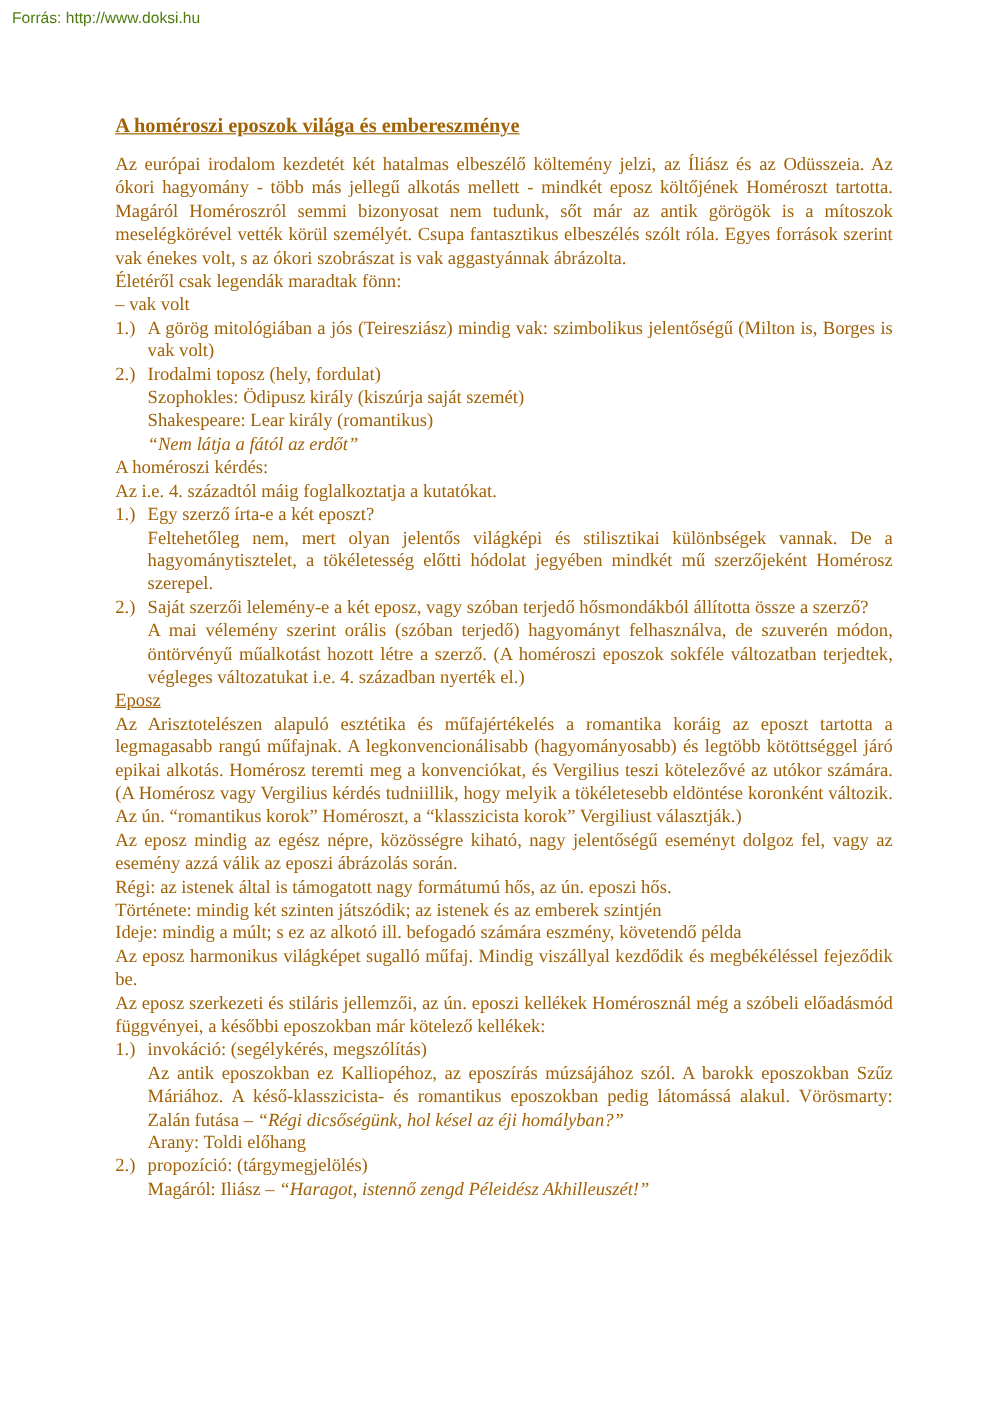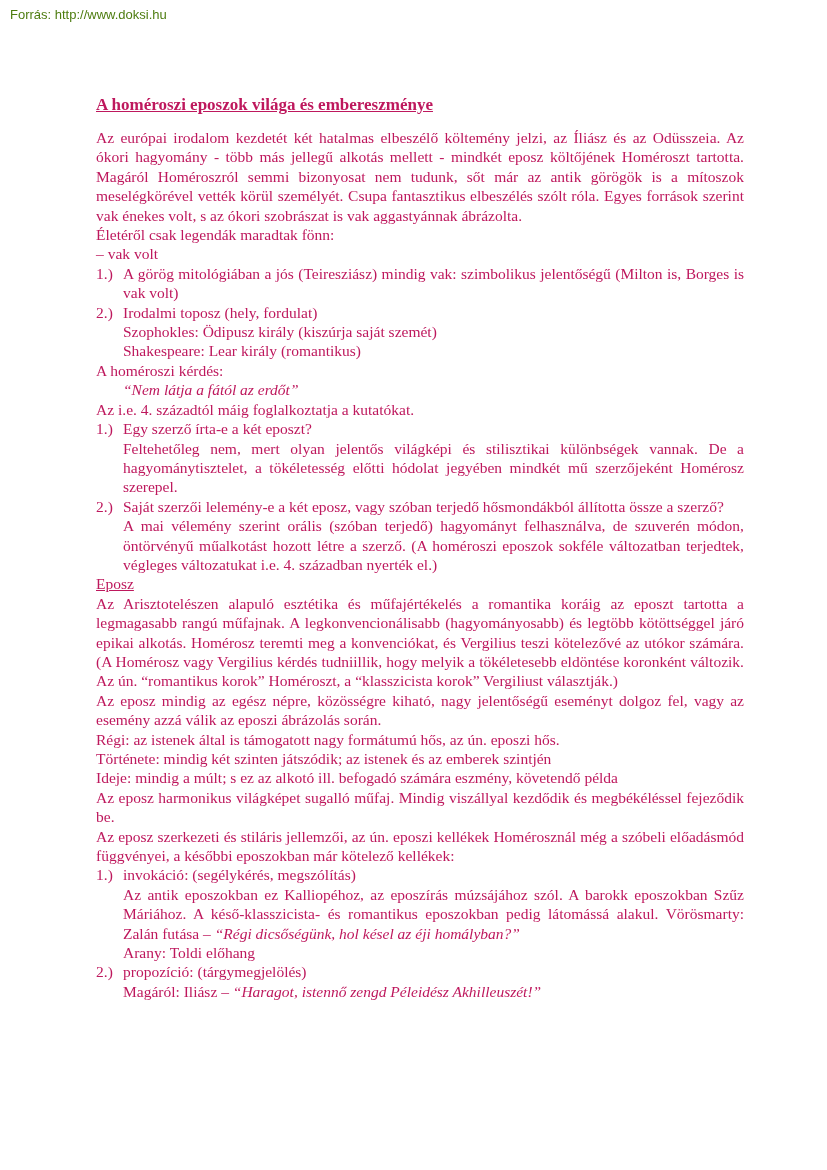--- a/index.html
+++ b/index.html
@@ -21,21 +21,21 @@
     white-space: nowrap;
   }
   .doc {
     position: absolute;
     left: 96px;
     top: 94px;
     width: 648px;
     font-family: "Liberation Serif", serif;
     font-size: 15.5px;
     line-height: 19.4px;
-    color: #be185d;
+    color: #a16207;
   }
   .doc-title {
     font-size: 17px;
     font-weight: bold;
     text-decoration: underline;
     line-height: 21px;
     margin: 0 0 13px 0;
   }
   .block { text-align: justify; margin: 0; }
   .block.li { position: relative; padding-left: 27px; }
@@ -54,22 +54,22 @@
   <div class="doc">
     <h1 class="doc-title">A homéroszi eposzok világa és embereszménye</h1>
     <div>
         <div class="block p"><span class="run">Az európai irodalom kezdetét két hatalmas elbeszélő költemény jelzi, az Íliász és az Odüsszeia. Az ókori hagyomány - több más jellegű alkotás mellett - mindkét eposz költőjének Homéroszt tartotta. Magáról Homéroszról semmi bizonyosat nem tudunk, sőt már az antik görögök is a mítoszok meselégkörével vették körül személyét. Csupa fantasztikus elbeszélés szólt róla. Egyes források szerint vak énekes volt, s az ókori szobrászat is vak aggastyánnak ábrázolta.</span></div>
         <div class="block p"><span class="run">Életéről csak legendák maradtak fönn:</span></div>
         <div class="block p"><span class="run b">– vak volt</span></div>
         <div class="block li"><span class="marker">1.)</span><span class="run">A görög mitológiában a jós (Teiresziász) mindig vak: szimbolikus jelentőségű (Milton is, Borges is vak volt)</span></div>
         <div class="block li"><span class="marker">2.)</span><span class="run">Irodalmi toposz (hely, fordulat)</span></div>
         <div class="block indent"><span class="run">Szophokles: Ödipusz király (kiszúrja saját szemét)</span></div>
         <div class="block indent"><span class="run">Shakespeare: Lear király (romantikus)</span></div>
+        <div class="block indent"><span class="run i">“Nem látja a fától az erdőt”</span></div>
         <div class="block p"><span class="run b">A homéroszi kérdés</span><span class="run">:</span></div>
-        <div class="block indent"><span class="run i">“Nem látja a fától az erdőt”</span></div>
         <div class="block p"><span class="run">Az i.e. 4. századtól máig foglalkoztatja a kutatókat.</span></div>
         <div class="block li"><span class="marker">1.)</span><span class="run">Egy szerző írta-e a két eposzt?</span></div>
         <div class="block indent"><span class="run">Feltehetőleg nem, mert olyan jelentős világképi és stilisztikai különbségek vannak. De a hagyománytisztelet, a tökéletesség előtti hódolat jegyében mindkét mű szerzőjeként Homérosz szerepel.</span></div>
         <div class="block li"><span class="marker">2.)</span><span class="run">Saját szerzői lelemény-e a két eposz, vagy szóban terjedő hősmondákból állította össze a szerző?</span></div>
         <div class="block indent"><span class="run">A mai vélemény szerint orális (szóban terjedő) hagyományt felhasználva, de szuverén módon, öntörvényű műalkotást hozott létre a szerző. (A homéroszi eposzok sokféle változatban terjedtek, végleges változatukat i.e. 4. században nyerték el.)</span></div>
         <div class="block p"><span class="run u">Eposz</span></div>
         <div class="block p"><span class="run">Az Arisztotelészen alapuló esztétika és műfajértékelés a romantika koráig az eposzt tartotta a legmagasabb rangú műfajnak. A legkonvencionálisabb (hagyományosabb) és legtöbb kötöttséggel járó epikai alkotás. Homérosz teremti meg a konvenciókat, és Vergilius teszi kötelezővé az utókor számára. (A Homérosz vagy Vergilius kérdés tudniillik, hogy melyik a tökéletesebb eldöntése koronként változik. Az ún. “romantikus korok” Homéroszt, a “klasszicista korok” Vergiliust választják.)</span></div>
         <div class="block p"><span class="run">Az eposz mindig az egész népre, közösségre kiható, nagy jelentőségű eseményt dolgoz fel, vagy az esemény azzá válik az eposzi ábrázolás során.</span></div>
         <div class="block p"><span class="run b">Régi</span><span class="run">: az istenek által is támogatott nagy formátumú hős, az ún. eposzi hős.</span></div>
         <div class="block p"><span class="run b">Története</span><span class="run">: mindig két szinten játszódik; az istenek és az emberek szintjén</span></div>

